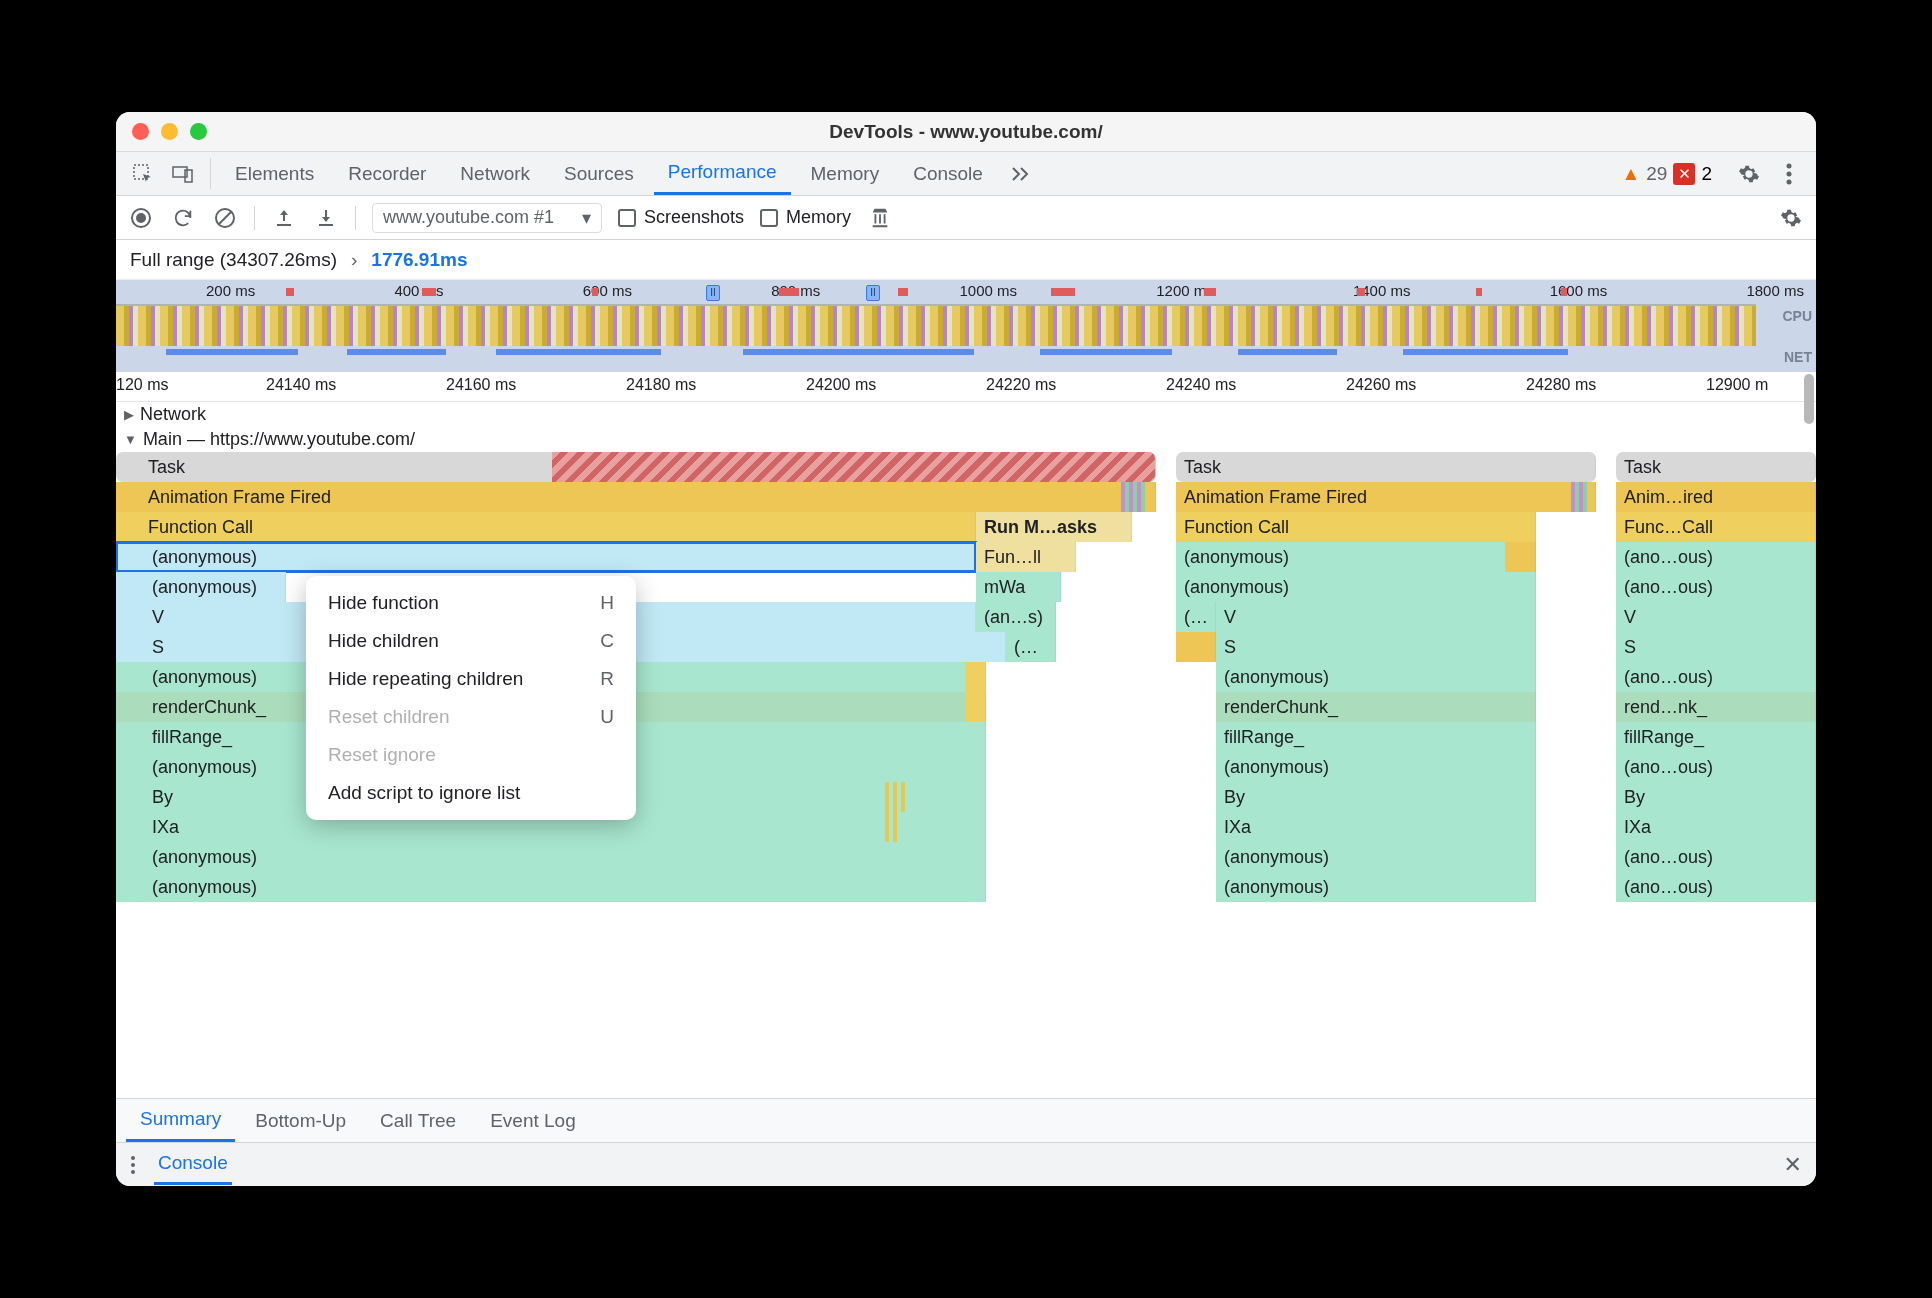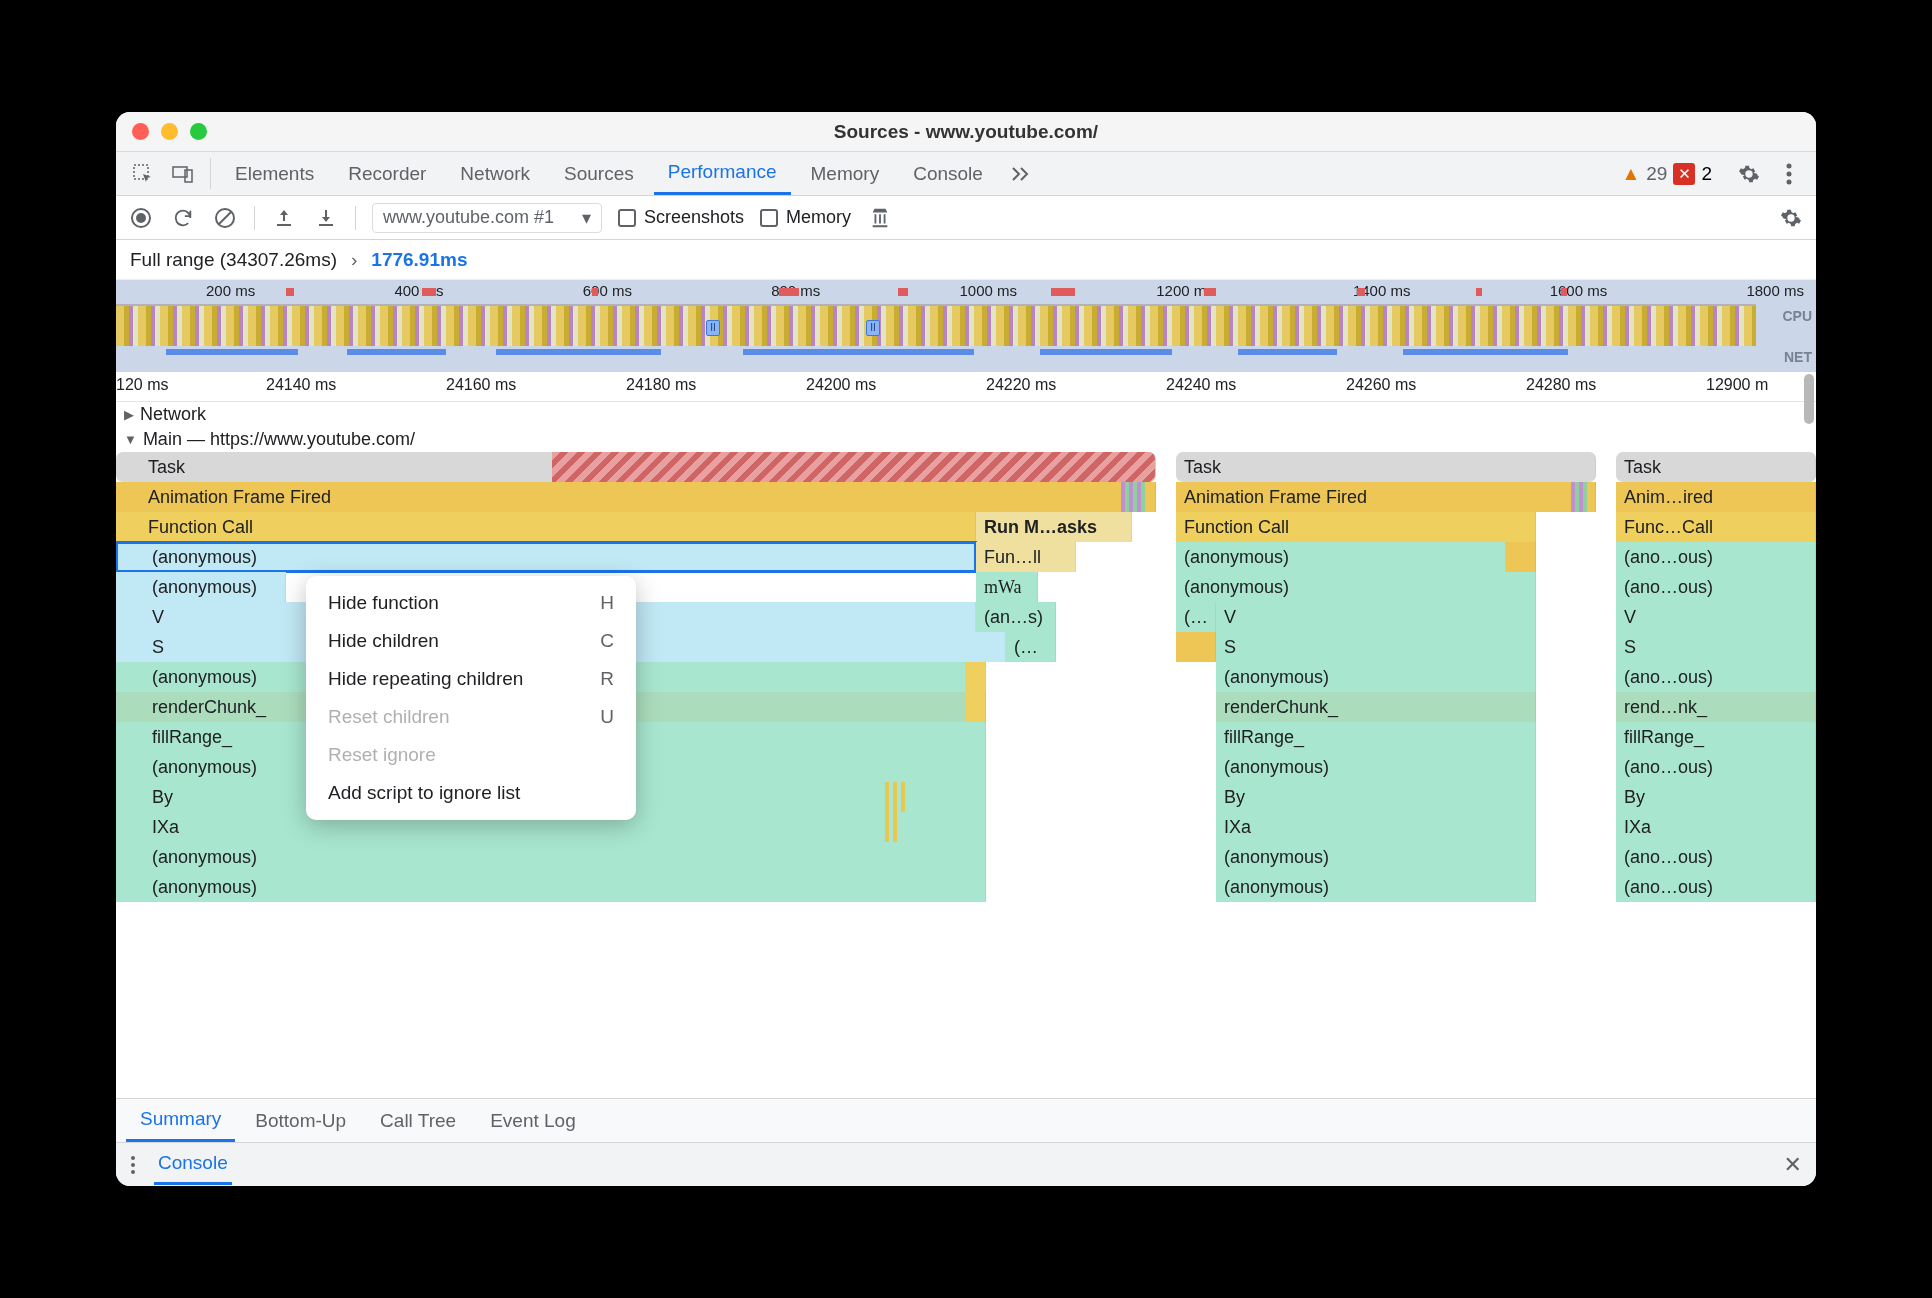--- a/index.html
+++ b/index.html
@@ -33,21 +33,21 @@
 .range-row { height: 40px; display: flex; align-items: center; padding: 0 14px; gap: 14px; color: #202124; font-size: 19px; border-bottom:1px solid #eee; }
 .range-row .sel-range { color: #1a73e8; font-weight: 600; }
 
 .overview { position: relative; height: 92px; background: #cbd6e9; border-bottom: 1px solid #d5d5d5; overflow: hidden; }
 .ov-ticks { position: absolute; top: 0; left: 0; right: 0; display: flex; justify-content: space-between; padding: 2px 12px 0 90px; font-size: 15px; color: #202124; }
 .ov-flame { position: absolute; top: 24px; left: 0; right: 60px; height: 42px; background: repeating-linear-gradient(90deg, #e9c852 0 8px, #c9a920 8px 13px, #b67dbb 13px 17px, #e6e6c0 17px 22px); border-top: 2px solid #b0b0b0; opacity: 0.9; }
 .ov-reds { position: absolute; top: 8px; left: 0; right: 0; height: 10px; }
 .ov-reds span { position:absolute; top:0; height:8px; background:#e05b5b; }
 .ov-net { position:absolute; bottom: 14px; left:0; right:50px; height:8px; }
 .ov-net span { position:absolute; height:6px; background:#5a8de8; top:0; }
-.ov-marker { position:absolute; top:5px; width:14px; height:16px; background:#8ab4f8; border:1px solid #3b78dc; border-radius:2px; font-size:10px; line-height:14px; text-align:center; color:#1a3d7a;margin-top:35px; }
+.ov-marker { position:absolute; top:5px; width:14px; height:16px; background:#8ab4f8; border:1px solid #3b78dc; border-radius:2px; font-size:10px; line-height:14px; text-align:center; color:#1a3d7a; }
 .ov-label { position:absolute; right:4px; font-size:14px; color:#768397; font-weight:600; }
 
 .det-ticks { height: 30px; border-bottom: 1px solid #e5e5e5; display: flex; font-size: 16px; color: #202124; position:relative; }
 .det-ticks span { position:absolute; top:4px; }
 .det-scroll-thumb { position:absolute; right:2px; top:2px; width:10px; height:50px; background:#b8b8b8; border-radius:5px; }
 
 .track-label { background: #fff; padding: 2px 8px; font-size: 18px; color: #202124; display: flex; align-items: center; gap: 6px; }
 .arrow { font-size: 13px; color: #5f6368; }
 
 .flame { position: relative; flex: 1; overflow: hidden; background: #fff; }
@@ -86,21 +86,21 @@
 <body>
 
 <div class="window">
 
   <div class="titlebar">
     <div class="traffic">
       <span class="r"></span>
       <span class="y"></span>
       <span class="g"></span>
     </div>
-    <div class="title">Sources - www.youtube.com/</div>
+    <div class="title">DevTools - www.youtube.com/</div>
   </div>
 
   <div class="tabs-row">
     <div class="ticon">
       <svg width="20" height="20" viewBox="0 0 20 20">
           <rect x="1" y="1" width="14" height="14" fill="none" stroke="#5f6368" stroke-width="1.5" stroke-dasharray="2 2"></rect>
           <path d="M10 10 L18 13 L14 14 L13 18 Z" fill="#5f6368"></path>
         </svg>
     </div>
     <div class="ticon">
@@ -287,21 +287,21 @@
           <div class="bar fc" style="width:860px;padding-left:32px;"><span>Function Call</span></div>
           <div class="bar run" style="width:156px;font-weight:bold;"><span>Run M…asks</span></div>
         </div>
         <div style="display:flex;">
           <div class="bar anon-b selected" style="width:860px;padding-left:36px;"><span>(anonymous)</span></div>
           <div class="bar run" style="width:100px;"><span>Fun…ll</span></div>
         </div>
         <div style="display:flex;">
           <div class="bar anon-b" style="width:170px;padding-left:36px;"><span>(anonymous)</span></div>
           <div style="width:690px;"></div>
-          <div class="bar anon" style="width:62px;font-family:Liberation Serif, serif;"><span>mWa</span></div>
+          <div class="bar anon" style="width:85px;"><span>mWa</span></div>
         </div>
         <div style="display:flex;">
           <div class="bar anon-b" style="width:860px;padding-left:36px;"><span>V</span></div>
           <div class="bar anon" style="width:80px;"><span>(an…s)</span></div>
         </div>
         <div style="display:flex;">
           <div class="bar anon-b" style="width:890px;padding-left:36px;"><span>S</span></div>
           <div class="bar anon" style="width:50px;"><span>(…</span></div>
         </div>
         <div class="bar anon" style="width:870px;padding-left:36px;position:relative;"><span>(anonymous)</span><span style="position:absolute;right:0;top:0;bottom:0;width:20px;background:#efcf5e;"></span></div>

